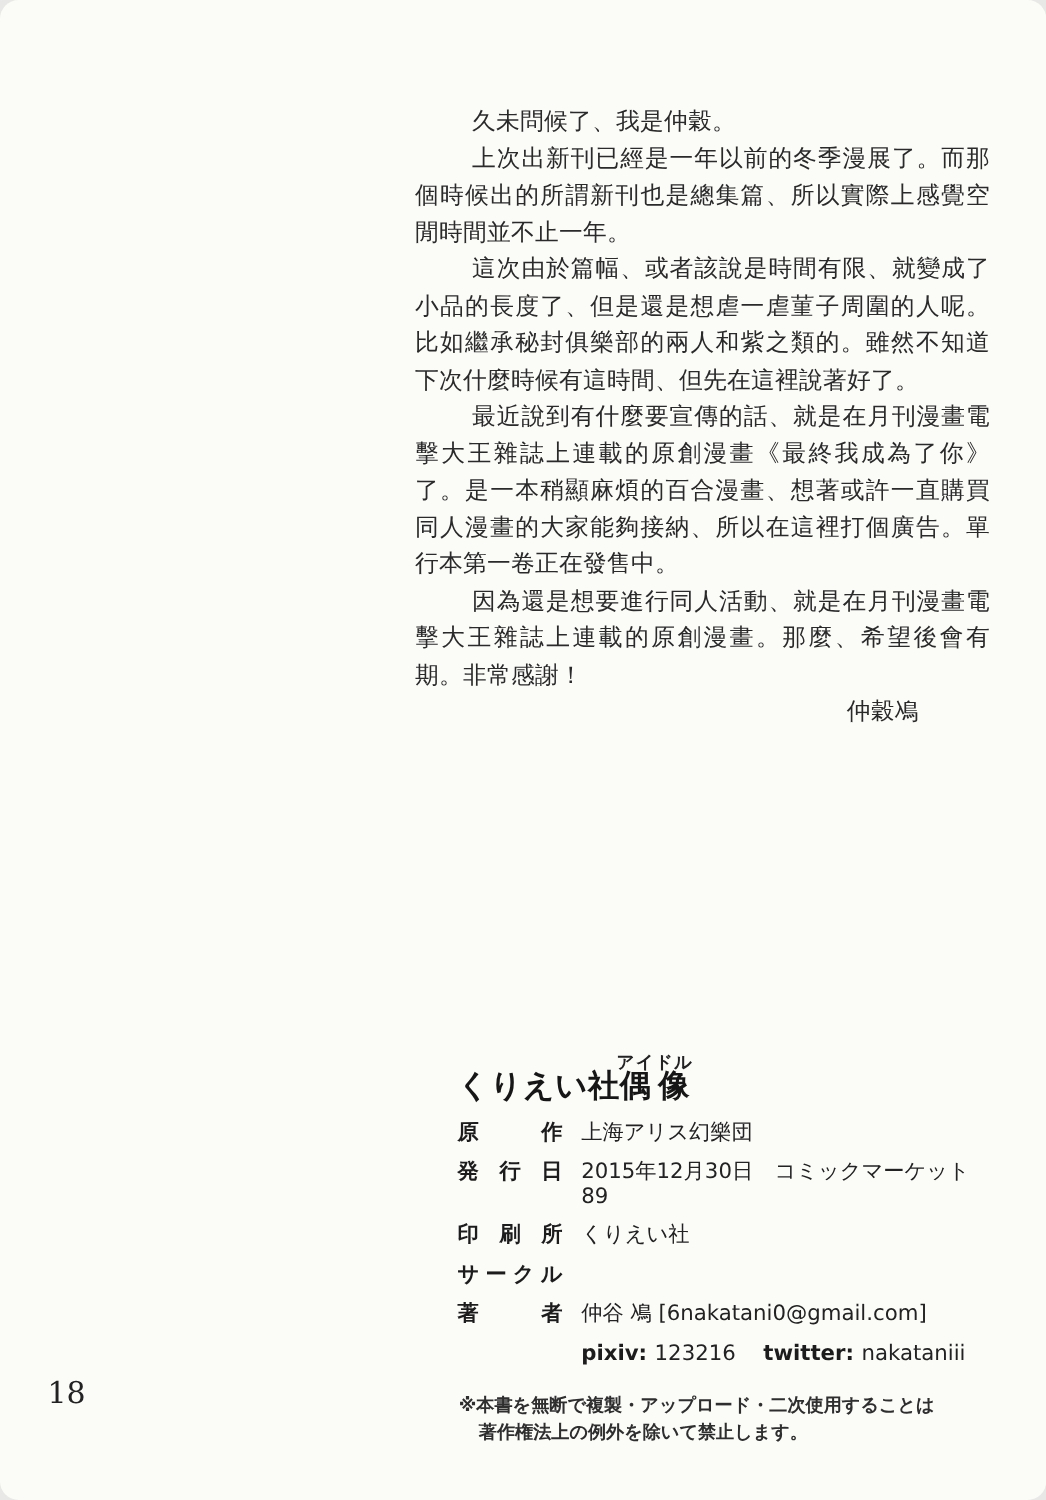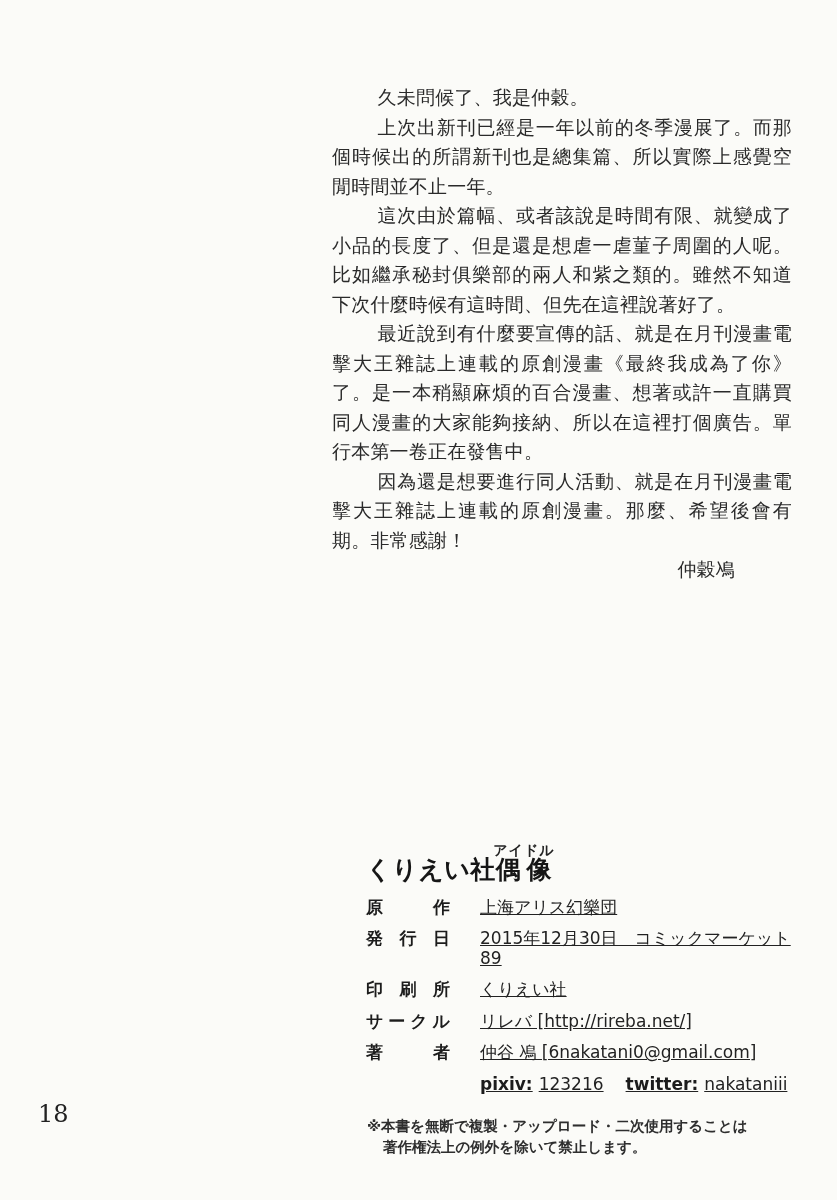--- a/index.html
+++ b/index.html
@@ -8,20 +8,21 @@
 
   .page {
     position: relative;
     width: 837px;
     height: 1200px;
     margin: 0 auto;
     background: #fbfbf8;
     overflow: hidden;
     color: #262626;
     font-family: "DejaVu Sans", "Liberation Sans", sans-serif;
+    border-radius: 15px;
   }
 
   
   .afterword {
     position: absolute;
     left: 332px;
     top: 83px;
     width: 460px;
     font-size: 19px;
     line-height: 29.5px;
@@ -66,21 +67,21 @@
     line-height: 1.15;
   }
   .row-label {
     display: inline-flex;
     justify-content: space-between;
     width: 84px;
     flex: 0 0 84px;
     font-weight: bold;
     color: #1c1c1c;
   }
-  .row-value { margin-left: 30px; color: #222; text-decoration: underline; }
+  .row-value { margin-left: 15px; color: #222; }
   .soc-label { font-weight: bold; color: #1c1c1c; }
   .soc-value { margin-left: 6px; text-align: right; }
   .soc-label.twitter { margin-left: 22px; }
 
   .disclaimer {
     margin: 21px 0 0 1px;
     font-size: 14.5px;
     line-height: 21px;
     color: #2e2e2e;
     font-weight: bold;
@@ -140,21 +141,20 @@
       <span class="row-value">くりえい社</span>
     </div>
 
     <div class="row">
       <span class="row-label">
           <span>サ</span>
           <span>ー</span>
           <span>ク</span>
           <span>ル</span>
         </span>
-      <span class="row-value">リレバ [http://rireba.net/]</span>
     </div>
 
     <div class="row">
       <span class="row-label">
           <span>著</span>
           <span>者</span>
         </span>
       <span class="row-value">仲谷 鳰 [6nakatani0@gmail.com]</span>
     </div>
 

